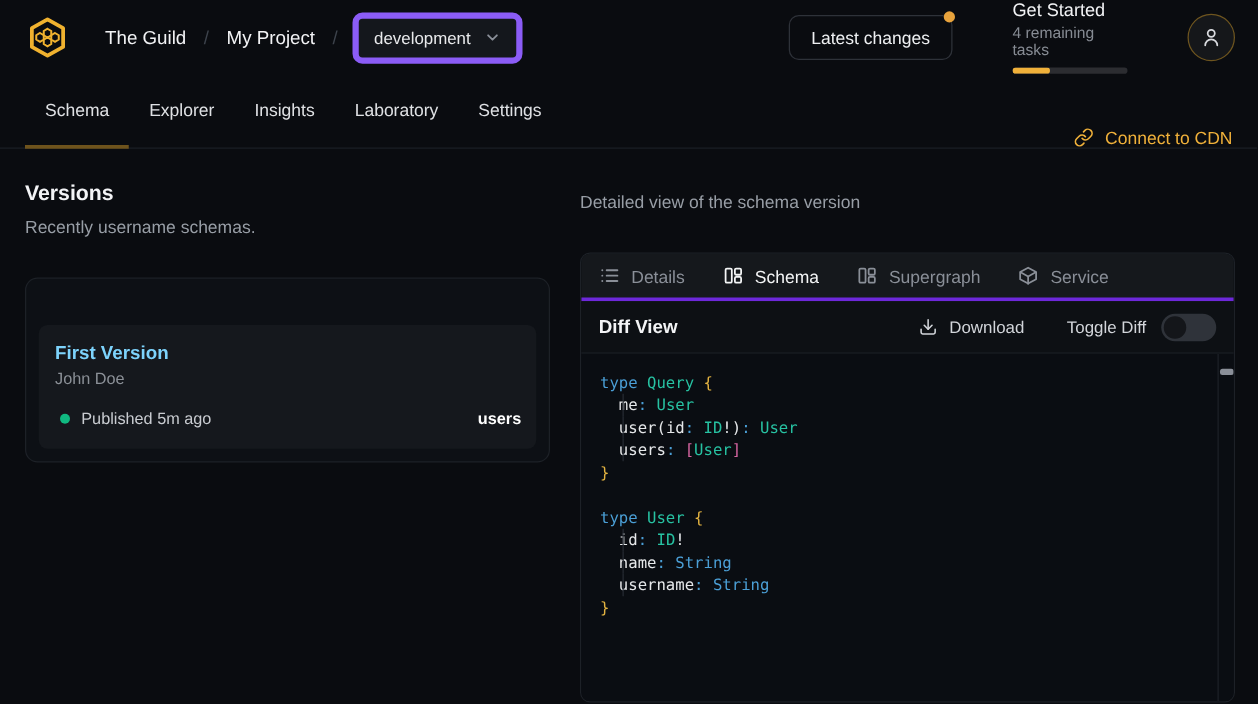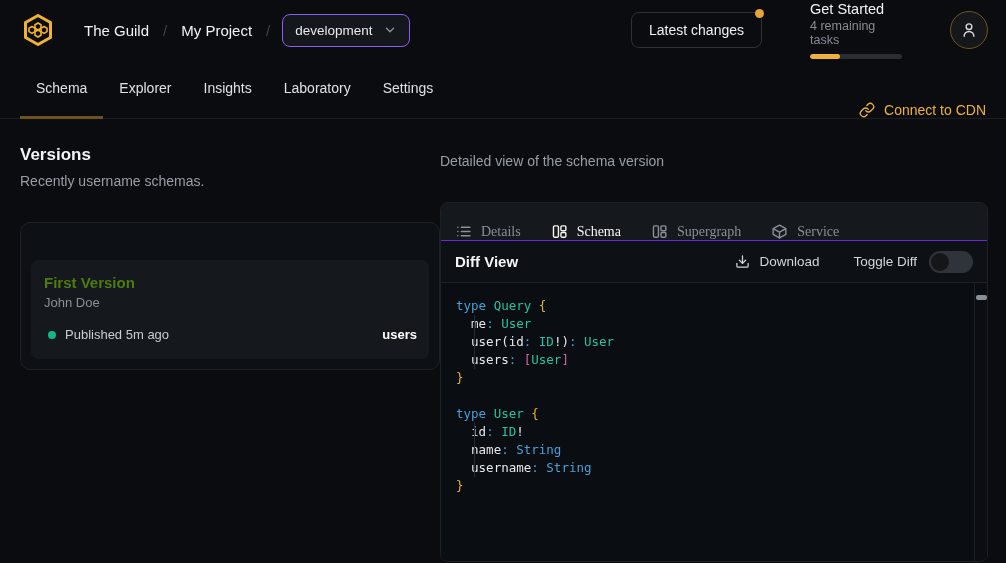--- a/index.html
+++ b/index.html
@@ -12,21 +12,21 @@
   }
   svg { display:block; }
 
   
   .header { height:60px; display:flex; align-items:center; padding:0 18px 0 20px; }
   .logo { width:36px; height:36px; margin-right:14px; }
   .crumb { font-size:15px; color:#f2f3f5; font-weight:500; margin:0 14px; cursor:pointer; }
   .crumb-sep { color:#3d434c; font-size:15px; }
   .target-select {
     margin-left:12px; display:flex; align-items:flex-start; gap:10px;
-    background:#14171c; border:1px solid #8b5cf6; border-radius:8px;
+    background:#14171c; border:5px solid #8b5cf6; border-radius:8px;
     padding:8px 12px; font-size:13.5px; color:#e9eaec; cursor:pointer;
   }
   .header-right { margin-left:auto; display:flex; align-items:center; gap:48px; }
   .latest-btn {
     position:relative; background:transparent; border:1px solid #2e3239; border-radius:8px;
     color:#eef0f2; font-size:14px; padding:9px 17px; cursor:pointer; font-family:inherit;
   }
   .latest-dot { position:absolute; top:-4px; right:-3px; width:9px; height:9px; border-radius:50%; background:#e8a33c; }
   .get-started { width:92px; }
   .gs-title { font-size:14.5px; color:#f2f3f5; font-weight:500; }
@@ -39,42 +39,42 @@
   
   .nav { height:59px; display:flex; align-items:stretch; padding:0 20px; border-bottom:1px solid #1a1e24; }
   .nav-tab { display:flex; align-items:center; padding:0 16px; font-size:14px; color:#dfe1e4;
              cursor:pointer; border-bottom:3px solid transparent; margin-bottom:-1px; }
   .nav-tab.dim-active { border-bottom-color:#6e531c; }
   .nav-tab.active { color:#ffffff; border-bottom-color:#efa226; }
   .cdn-link { margin-left:auto; display:flex; align-items:flex-end; gap:9px; color:#f0b13a;
               font-size:14px; cursor:pointer; }
 
   
-  .content { display:flex; padding:26px 18px 0 20px; height:443px; }
+  .content { display:flex; padding:26px 18px 0 20px; gap:24px; height:443px; }
   .col-left { width:420px; flex:0 0 420px; }
   .col-right { flex:1; display:flex; flex-direction:column; min-width:0; }
   .sec-title { font-size:17px; font-weight:700; color:#f3f4f6; }
   .sec-sub { font-size:14px; color:#989ea6; margin-top:8px; }
 
   
   .versions-card { margin-top:33px; background:#0d1015; border:1px solid #1d2127; border-radius:10px;
                    padding:37px 10px 10px 10px; }
   .version-item { background:#15181d; border-radius:7px; padding:14px 12px 17px 13px; cursor:pointer; }
-  .vi-name { font-size:15px; font-weight:600; color:#4d7c0f; }
+  .vi-name { font-size:15px; font-weight:600; color:#7dd3fc; }
   .vi-author { font-size:13px; color:#8b9097; margin-top:4px; }
   .vi-row { display:flex; align-items:center; margin-top:17px; }
   .vi-dot { width:8px; height:8px; border-radius:50%; background:#10b981; margin:0 9px 0 4px; }
   .vi-status { font-size:13px; color:#c9ccd1; }
   .vi-service { margin-left:auto; font-size:13px; font-weight:700; color:#ffffff; }
 
   
   .detail-panel { margin-top:33px; border:1px solid #1d2127; border-radius:8px; display:flex;
                   flex-direction:column; flex:1; overflow:hidden; background:#0a0d12; }
-  .dtab-bar { background:#15181c; height:38px; display:flex; align-items:flex-end; padding:0 14px;
-              gap:30px; border-bottom:1px solid #6d28d9; flex:0 0 auto;font-family:Liberation Serif, serif; }
+  .dtab-bar { background:#15181c; height:38px; display:flex; align-items:center; padding:0 14px;
+              gap:30px; border-bottom:3px solid #6d28d9; flex:0 0 auto; }
   .dtab { display:flex; align-items:center; gap:9px; font-size:14px; color:#8a8f98; cursor:pointer; }
   .dtab.active { color:#f4f5f6; }
   .diff-row { height:42px; display:flex; align-items:center; padding:0 14px; background:#0d1014;
               border-bottom:1px solid #1d2127; flex:0 0 auto; }
   .diff-title { font-size:15px; font-weight:700; color:#f3f4f6; }
   .diff-actions { margin-left:auto; display:flex; align-items:center; gap:34px; }
   .download-btn { display:flex; align-items:flex-end; gap:9px; font-size:13.5px; color:#d2d5da;
                   background:none; border:none; cursor:pointer; font-family:Liberation Sans, sans-serif; }
   .toggle-wrap { display:flex; align-items:center; gap:12px; }
   .toggle-label { font-size:13.5px; color:#d2d5da; }

